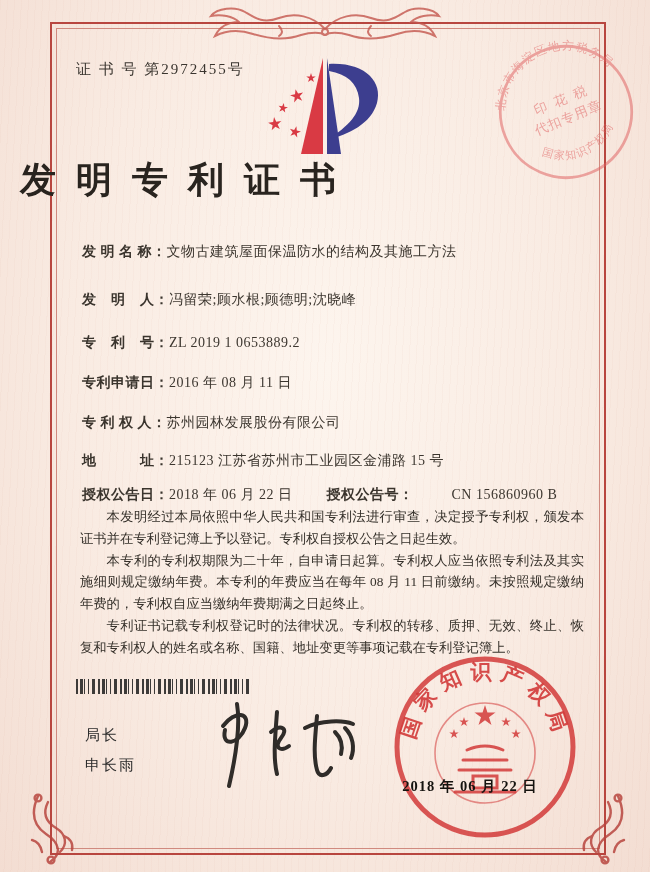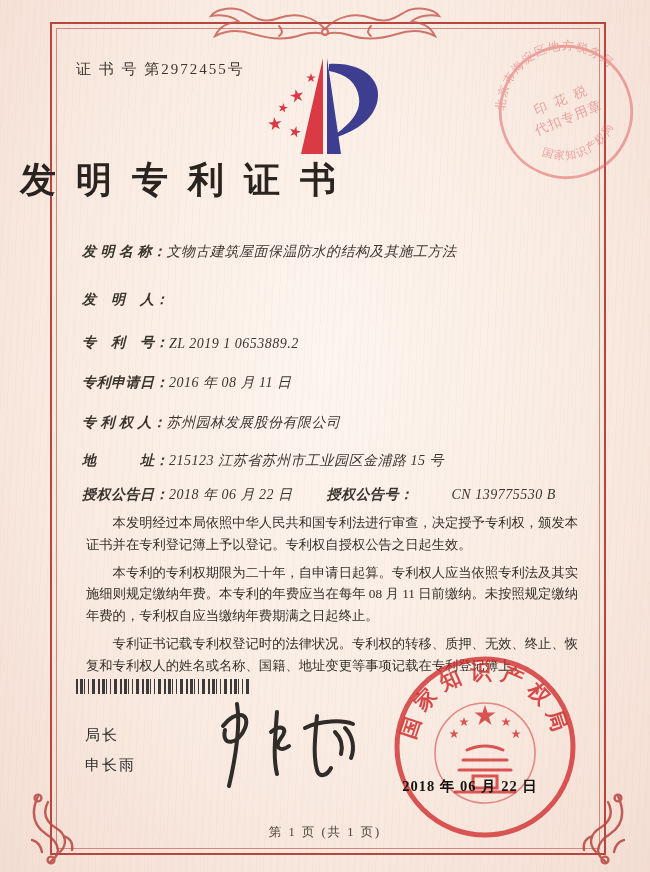--- a/index.html
+++ b/index.html
@@ -24,29 +24,29 @@
   
   .cert-no{position:absolute;left:76px;top:60px;font-size:15px;letter-spacing:2px;color:#3a352f;}
   .logo{position:absolute;left:263px;top:56px;}
   .title{
     position:absolute;left:0;right:0;top:156px;margin:0;text-align:left;
     font-size:36px;font-weight:700;color:#29241f;letter-spacing:20px;text-indent:20px;
   }
   
   .stamp{position:absolute;left:492px;top:38px;opacity:.52;transform:rotate(-22deg);}
   
-  .field-row{position:absolute;left:82px;right:72px;display:flex;align-items:flex-end;
-    font-size:14px;color:#3c362f;letter-spacing:.5px;font-style:italic;}
+  .field-row{position:absolute;left:82px;right:72px;display:flex;align-items:center;
+    font-size:14px;color:#3c362f;letter-spacing:.5px;}
   .field-label{flex:0 0 auto;white-space:pre;font-weight:600;color:#3a342d;}
   .field-value{white-space:pre;}
   .field-pair2{margin-left:34px;display:flex;align-items:baseline;gap:38px;}
   
   .body-text{position:absolute;left:80px;right:66px;top:506px;
     font-size:13.3px;line-height:1.64;color:#35302a;text-align:justify;}
-  .body-text p{margin:6px;text-indent:2em;}
+  .body-text p{margin:0;text-indent:2em;}
   
   .barcode{position:absolute;left:76px;top:679px;width:176px;height:15px;
     background:repeating-linear-gradient(90deg,
       #1c1c1c 0 2px, rgba(0,0,0,0) 2px 4px,
       #1c1c1c 4px 7px, rgba(0,0,0,0) 7px 8px,
       #1c1c1c 8px 9px,  rgba(0,0,0,0) 9px 12px,
       #1c1c1c 12px 13px, rgba(0,0,0,0) 13px 16px,
       #1c1c1c 16px 19px, rgba(0,0,0,0) 19px 22px);
     opacity:.85;}
   
@@ -132,20 +132,21 @@
   </svg>
 
   <h1 class="title">发明专利证书</h1>
 
   <div class="field-row" style="top:243px">
     <span class="field-label">发 明 名 称：</span>
     <span class="field-value">文物古建筑屋面保温防水的结构及其施工方法</span>
   </div>
   <div class="field-row" style="top:291px">
     <span class="field-label">发　明　人：</span>
+    <span class="field-value">冯留荣;顾水根;顾德明;沈晓峰</span>
   </div>
   <div class="field-row" style="top:334px">
     <span class="field-label">专　利　号：</span>
     <span class="field-value">ZL 2019 1 0653889.2</span>
   </div>
   <div class="field-row" style="top:374px">
     <span class="field-label">专利申请日：</span>
     <span class="field-value">2016 年 08 月 11 日</span>
   </div>
   <div class="field-row" style="top:414px">
@@ -154,21 +155,21 @@
   </div>
   <div class="field-row" style="top:452px">
     <span class="field-label">地　　　址：</span>
     <span class="field-value">215123 江苏省苏州市工业园区金浦路 15 号</span>
   </div>
   <div class="field-row" style="top:486px">
     <span class="field-label">授权公告日：</span>
     <span class="field-value">2018 年 06 月 22 日</span>
     <span class="field-pair2">
       <span class="field-label">授权公告号：</span>
-      <span class="field-value">CN 139775530 B</span>
+      <span class="field-value">CN 156860960 B</span>
     </span>
   </div>
 
   <div class="body-text">
     <p>本发明经过本局依照中华人民共和国专利法进行审查，决定授予专利权，颁发本证书并在专利登记簿上予以登记。专利权自授权公告之日起生效。</p>
     <p>本专利的专利权期限为二十年，自申请日起算。专利权人应当依照专利法及其实施细则规定缴纳年费。本专利的年费应当在每年 08 月 11 日前缴纳。未按照规定缴纳年费的，专利权自应当缴纳年费期满之日起终止。</p>
     <p>专利证书记载专利权登记时的法律状况。专利权的转移、质押、无效、终止、恢复和专利权人的姓名或名称、国籍、地址变更等事项记载在专利登记簿上。</p>
   </div>
 
   <div class="barcode"></div>
@@ -207,15 +208,14 @@
       <path d="M74,120 L126,120"></path>
       <path d="M88,126 h24 v12 h-24 Z"></path>
       <path d="M70,142 L130,142"></path>
     </g>
     <text font-size="21" font-weight="bold" fill="#cf2b2b" letter-spacing="8" opacity=".9" font-family="'Liberation Sans',sans-serif">
       <textPath href="#sealArc" startOffset="50%" text-anchor="middle">国家知识产权局</textPath>
     </text>
   </svg>
   <div class="seal-date">2018 年 06 月 22 日</div>
 
-  <div class="footer">第 1 页 (共 1 页)</div>
 
 </div>
 
 </body></html>

